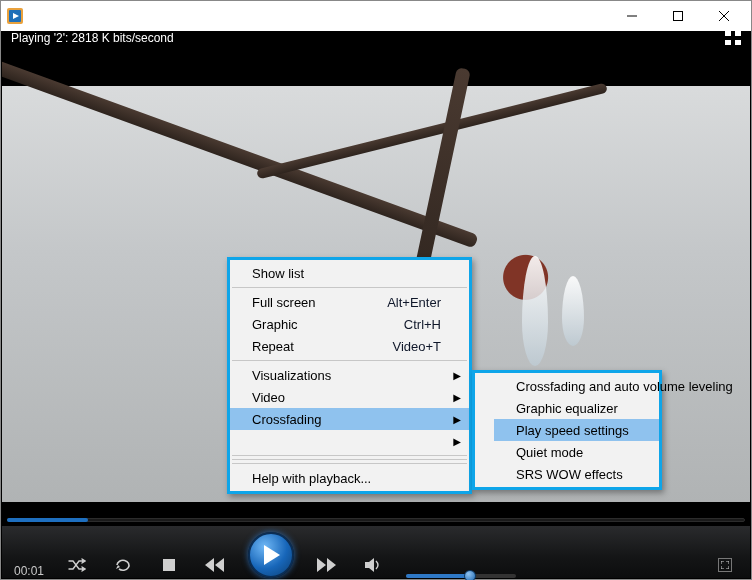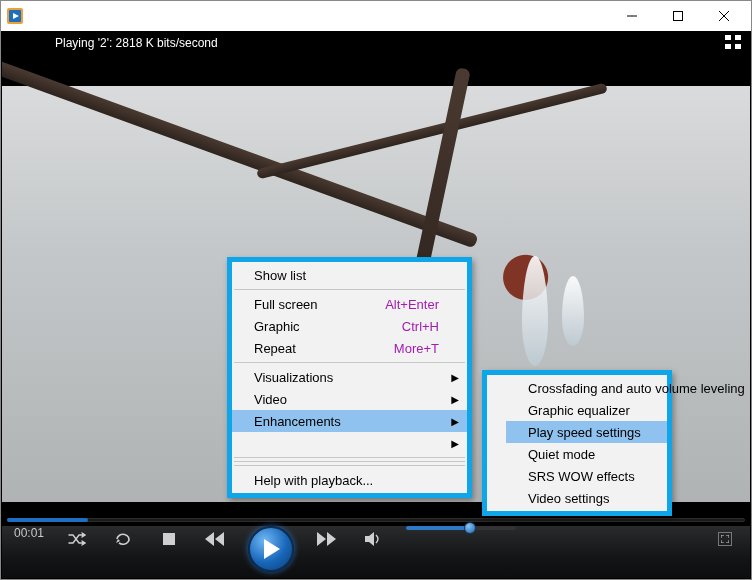--- a/index.html
+++ b/index.html
@@ -5,21 +5,21 @@
   * { box-sizing: border-box; margin: 0; padding: 0; font-family: "Segoe UI", Tahoma, sans-serif; }
   html, body { width: 752px; height: 580px; overflow: hidden; background:#fff; }
 
   .window { width: 752px; height: 580px; border:1px solid #888; position:relative; background:#000; }
   .titlebar { height:30px; background:#fff; display:flex; align-items:center; justify-content:space-between; padding:0 4px 0 6px; }
   .titlebar-left { display:flex; align-items:center; gap:6px; }
   .app-icon { width:16px; height:16px; display:flex; align-items:center; justify-content:center; }
   .win-controls { display:flex; }
   .win-btn { width:46px; height:30px; display:flex; align-items:center; justify-content:center; font-size:12px; color:#000; }
 
-  .statusbar { height:24px; background:#000; color:#fff; font-size:12px; display:flex; align-items:center; justify-content:space-between; padding:0 10px;margin-left:44px; }
+  .statusbar { height:24px; background:#000; color:#fff; font-size:12px; display:flex; align-items:flex-start; justify-content:space-between; padding:0 10px; }
 
   .video-area { position:absolute; left:1px; right:1px; top:55px; bottom:65px; background:#000; overflow:hidden; }
   .frame { position:absolute; inset:0; top:30px; bottom:12px; }
 
   
   .sky { position:absolute; inset:0;
     background:
       radial-gradient(circle at 58% 50%, #8e3a29 0 35px, rgba(0,0,0,0) 36px),
       radial-gradient(circle at 48% 56%, #6f2d20 0 28px, rgba(0,0,0,0) 29px),
       radial-gradient(circle at 70% 46%, #803426 0 22px, rgba(0,0,0,0) 23px),
@@ -36,39 +36,39 @@
   .i3 { left:560px; top:190px; width:22px; height:70px; }
 
   
   .seek-wrap { position:absolute; left:6px; right:6px; bottom:54px; height:10px; }
   .seek-track { height:4px; background:#1a1a1a; border:1px solid #2c2c2c; border-radius:2px; position:relative; top:3px;}
   .seek-fill  { position:absolute; left:0; top:3px; height:4px; background:#1e6fbf; border-radius:2px; }
 
   
   .controls { position:absolute; left:1px; right:1px; bottom:1px; height:52px;
     background:linear-gradient(180deg,#2a2b2d 0%, #141516 60%, #0c0d0e 100%);
-    display:flex; align-items:flex-start; color:#c9c9c9; font-size:12px; padding:0 12px; gap:20px; }
+    display:flex; align-items:flex-end; color:#c9c9c9; font-size:12px; padding:0 12px; gap:20px; }
   .ctrl-btn { width:26px; height:26px; display:flex; align-items:center; justify-content:center; color:#d9d9d9; border-radius:4px; }
   .ctrl-btn svg { display:block; }
   .play { width:46px; height:46px; border-radius:50%;
     background:radial-gradient(circle at 35% 30%, #6fb7f5, #1766b9 55%, #0d3f73);
     border:2px solid #0b2e55; display:flex; align-items:center; justify-content:center; box-shadow:0 0 6px rgba(50,130,220,.7);}
   .vol-track { width:110px; height:4px; background:#333; border-radius:2px; position:relative; }
   .vol-fill  { position:absolute; left:0; top:0; height:4px; background:#2e78c6; border-radius:2px; }
   .vol-thumb { position:absolute; top:-4px; width:12px; height:12px; border-radius:50%;
     background:radial-gradient(circle at 35% 30%, #8ec2ef, #1d66b1); border:1px solid #0d3a66; }
   .spacer { flex:1; }
 
   
-  .menu, .submenu { position:absolute; background:#f2f2f2; border:5px solid #0ea5e9; box-shadow:2px 3px 6px rgba(0,0,0,.35);
+  .menu, .submenu { position:absolute; background:#f2f2f2; border:3px solid #0ea5e9; box-shadow:2px 3px 6px rgba(0,0,0,.35);
     font-size:13px; color:#000; padding:2px 0; }
   .menu { left:226px; top:256px; width:245px; }
-  .submenu { left:481px; top:369px; width:190px;padding-left:19px; }
+  .submenu { left:471px; top:369px; width:190px;padding-left:19px; }
   .mi { height:22px; display:flex; align-items:center; padding:0 28px 0 22px; white-space:nowrap; position:relative; }
-  .mi .shortcut { position:absolute; right:28px; color:#a21caf; }
+  .mi .shortcut { position:absolute; right:28px; color:#0f172a; }
   .mi .caret { position:absolute; right:8px; font-size:10px; }
   .mi.disabled { color:#000000; }
   .mi.hover { background:#8fc2ee; }
   .sep { height:1px; margin:3px 2px; background:#c7c7c7; }
 
   .fs-box { width:14px; height:14px; border:1px solid #777; display:flex; align-items:center; justify-content:center;}
 </style>
 </head>
 <body>
 
@@ -206,33 +206,33 @@
       <div class="mi">
         <span>Full screen</span>
         <span class="shortcut">Alt+Enter</span>
       </div>
       <div class="mi">
         <span>Graphic</span>
         <span class="shortcut">Ctrl+H</span>
       </div>
       <div class="mi">
         <span>Repeat</span>
-        <span class="shortcut">More+T</span>
+        <span class="shortcut">Video+T</span>
       </div>
       <div class="sep"></div>
       <div class="mi disabled">
         <span>Visualizations</span>
         <span class="caret">▶</span>
       </div>
       <div class="mi">
         <span>Video</span>
         <span class="caret">▶</span>
       </div>
       <div class="mi hover">
-        <span>Enhancements</span>
+        <span>Crossfading</span>
         <span class="caret">▶</span>
       </div>
       <div class="mi">
         <span class="caret">▶</span>
       </div>
       <div class="sep"></div>
       <div class="sep"></div>
       <div class="sep"></div>
       <div class="mi">
         <span>Help with playback...</span>
@@ -247,18 +247,15 @@
       </div>
       <div class="mi hover">
         <span>Play speed settings</span>
       </div>
       <div class="mi">
         <span>Quiet mode</span>
       </div>
       <div class="mi">
         <span>SRS WOW effects</span>
       </div>
-      <div class="mi">
-        <span>Video settings</span>
-      </div>
     </div>
 
 </div>
 
 </body></html>

